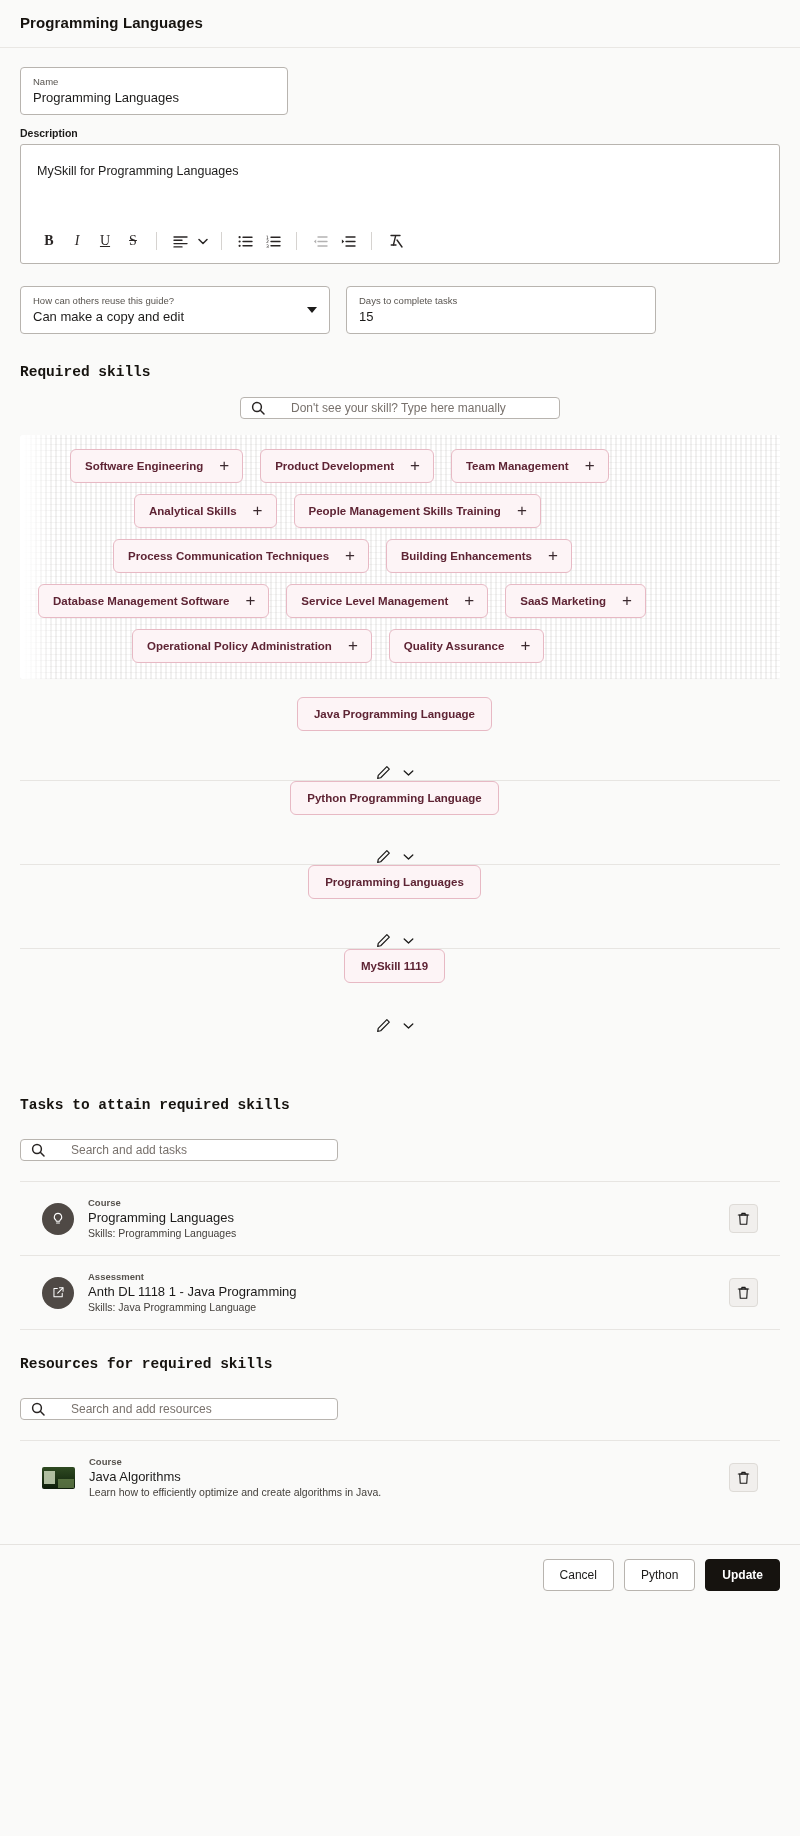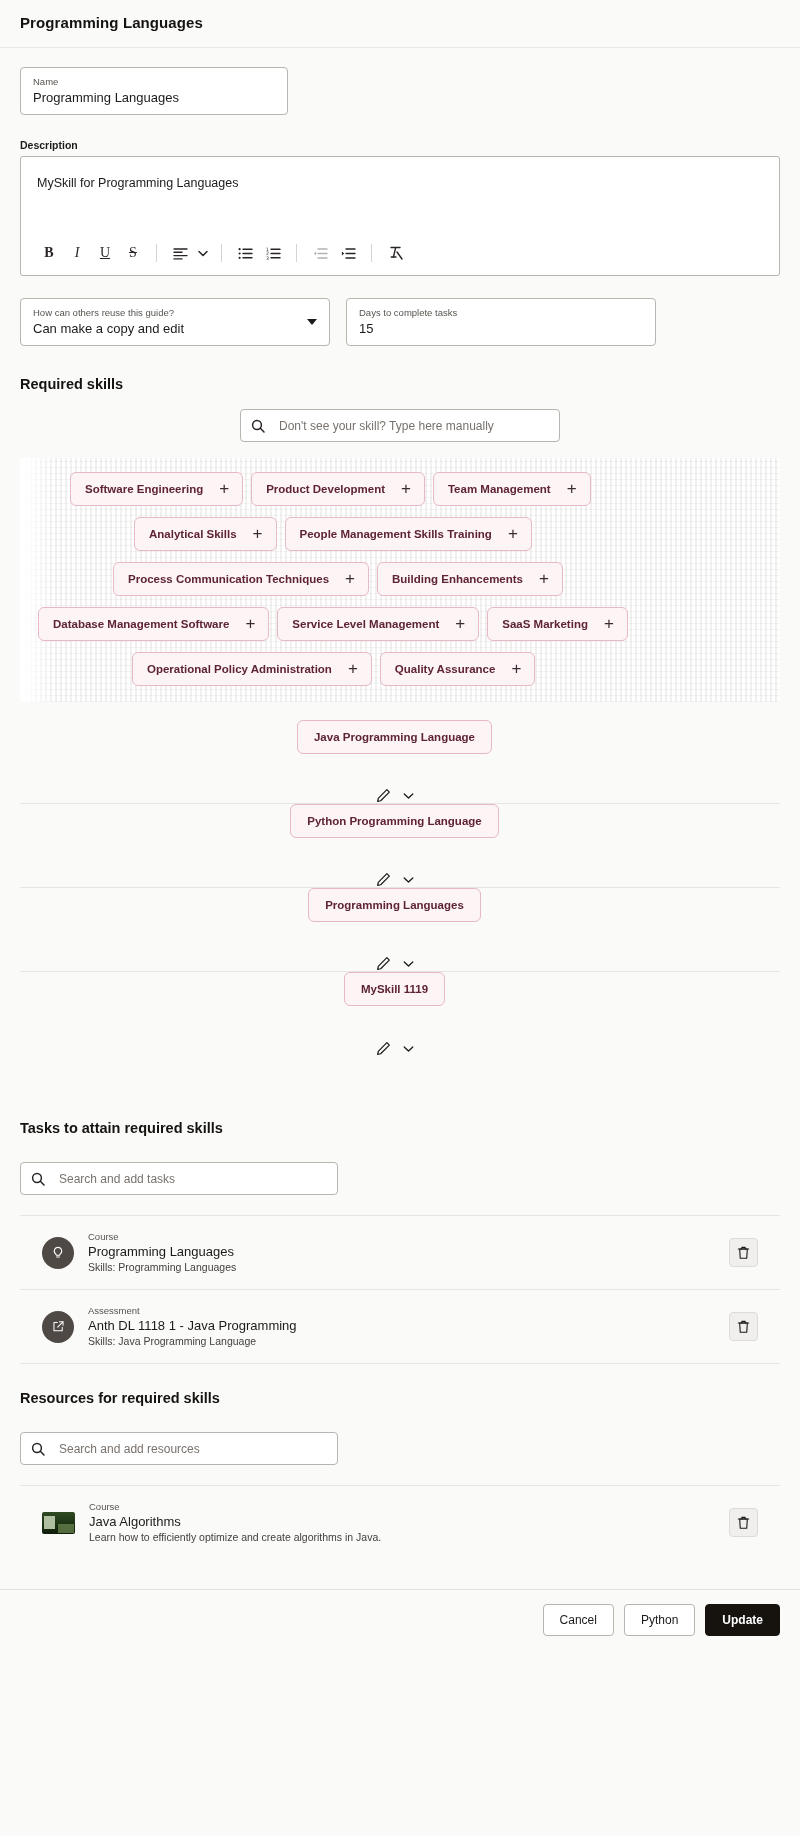--- a/index.html
+++ b/index.html
@@ -45,21 +45,21 @@
     color: #1c1b1a;
     line-height: 18px;
   }
   .name-field { width: 268px; margin-top: 19px; }
 
   
   .desc-label {
     font-size: 10.5px;
     font-weight: bold;
     color: #1c1b1a;
-    margin: 24px 0 5px 0;
+    margin: 12px 0 5px 0;
   }
   .desc-box {
     border: 1px solid #b8b4af;
     border-radius: 3px;
     background: #fff;
     height: 120px;
     position: relative;
   }
   .desc-text {
     font-size: 12.5px;
@@ -106,32 +106,33 @@
     border-right: 5px solid transparent;
     border-top: 6px solid #1c1b1a;
   }
 
   
   .section-title {
     font-size: 14.5px;
     font-weight: bold;
     color: #16130f;
     margin: 30px 0 0 0;
+    font-family: Liberation Mono, monospace;
   }
 
   
   .search {
     display: flex;
     align-items: center;
     border: 1px solid #b8b4af;
     border-radius: 4px;
     background: #fff;
-    height: 33px;
+    height: 22px;
     padding: 0 10px;
-    gap: 14px;
+    gap: 26px;
   }
   .search .ph {
     font-size: 12px;
     color: #78716c;
   }
   .search-skill { width: 320px; margin: 17px auto 0 auto; }
   .search-wide { width: 318px; margin-top: 26px; }
 
   
   .cloud {
@@ -147,21 +148,21 @@
   }
   .cloud::after {
     content: "";
     position: absolute;
     left: 0; top: 0; bottom: 0; width: 34px;
     background: linear-gradient(90deg, #ffffff 10%, rgba(255,255,255,0));
     pointer-events: none;
   }
   .cloud-row {
     display: flex;
-    gap: 8px;
+    gap: 17px;
     margin-bottom: 11px;
     white-space: nowrap;
     position: relative;
     z-index: 2;
   }
   .cloud-row:last-child { margin-bottom: 0; }
   .chip {
     display: inline-flex;
     align-items: center;
     gap: 16px;
@@ -240,20 +241,21 @@
   .thumb::after {
     content:"";
     position:absolute; right:1px; bottom:1px; width:16px; height:9px;
     background:#6f8a52; opacity:.7;
   }
   .item-text { flex: 1; min-width: 0; }
   .item-kind {
     font-size: 9.5px;
     color: #57534e;
     line-height: 13px;
+    font-weight: bold;
   }
   .item-name {
     font-size: 13px;
     color: #1c1b1a;
     line-height: 17px;
   }
   .item-sub {
     font-size: 10.5px;
     color: #44403c;
     line-height: 15px;

